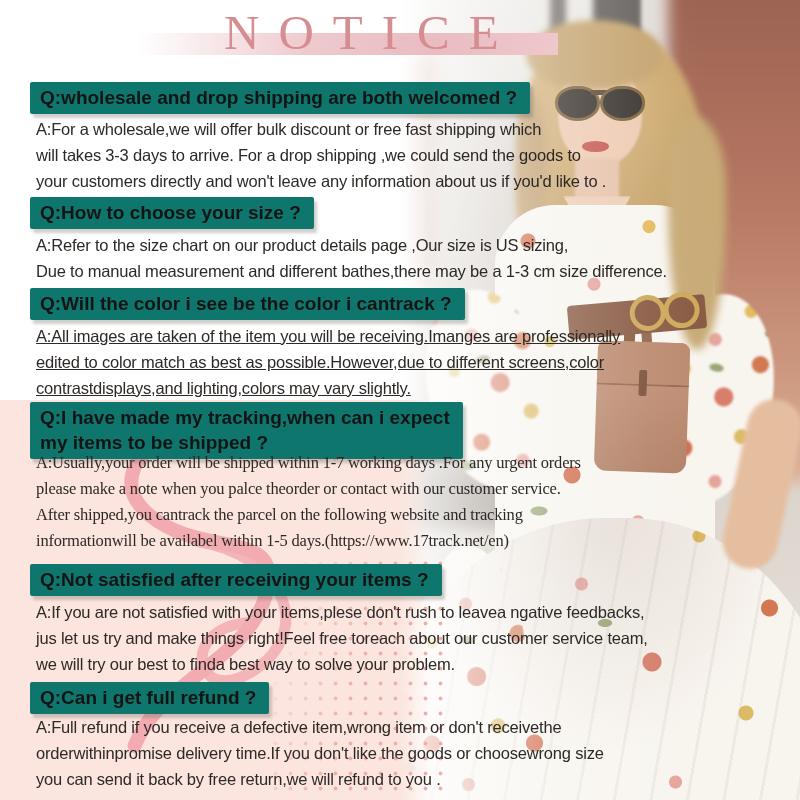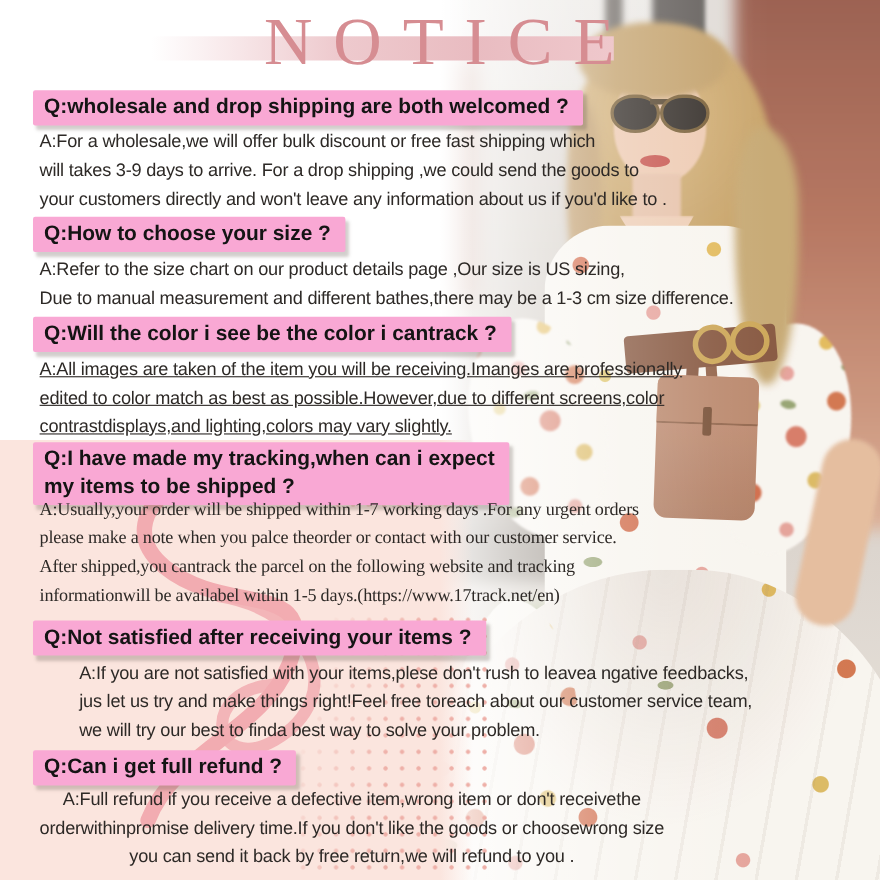--- a/index.html
+++ b/index.html
@@ -19,35 +19,35 @@
   .dots2{left:300px;top:424px;width:140px;height:46px;z-index:1;opacity:.55;
          background-image:radial-gradient(circle,#eeb0a8 1.5px,rgba(0,0,0,0) 2.2px);
          background-size:14px 14px;}
 
   
   .watermark{left:55px;top:415px;width:320px;height:340px;z-index:1;opacity:.75;transform:rotate(-8deg);}
 
   
   .title-band{left:138px;top:33px;width:420px;height:22px;z-index:2;
      background:linear-gradient(90deg,rgba(236,195,199,0),#eecace 40%,#e9bcc1 70%,#efc8cc);}
-  .page-title{left:240px;top:4px;z-index:2;font-family:"Liberation Serif",serif;
-     font-size:61px;letter-spacing:19px;color:#d68d92;font-weight:400;text-align:right;}
-
-  
-  .qbar{position:absolute;left:30px;z-index:3;background:#f9a8d4;border-radius:2px;
+  .page-title{left:224px;top:4px;z-index:2;font-family:"Liberation Serif",serif;
+     font-size:49px;letter-spacing:19px;color:#d68d92;font-weight:400;text-align:right;}
+
+  
+  .qbar{position:absolute;left:30px;z-index:3;background:#0f766e;border-radius:2px;
         padding:3px 13px 4px 10px;font-weight:bold;font-size:19px;line-height:1.32;
         color:#141414;box-shadow:3px 4px 3px rgba(105,92,86,.30);white-space:pre-line;}
   .ans{position:absolute;left:36px;z-index:3;font-size:16.5px;line-height:1.57;
        letter-spacing:-0.2px;color:#2d2926;white-space:pre;}
   .q1{top:82px;} .a1{top:117px;}
   .q2{top:197px;} .a2{top:233px;}
   .q3{top:288px;} .a3{top:324px;text-decoration:underline;}
   .q4{top:402px;} .a4{top:450px;font-family:Liberation Serif, serif;}
-  .q5{top:564px;} .a5{top:600px;margin-left:36px;}
-  .q6{top:682px;} .a6{top:715px;text-align:center;}
+  .q5{top:564px;} .a5{top:600px;}
+  .q6{top:682px;} .a6{top:715px;}
 
   
   .photo{left:400px;top:0;width:400px;height:800px;overflow:hidden;z-index:1;}
   .photo > div{position:absolute;}
   .ph-sky{inset:0;background:linear-gradient(180deg,#eae7e3,#ddd6cf 40%,#d8d0c8 60%,#e8e2da);}
   .ph-street{left:-10px;top:90px;width:150px;height:390px;opacity:.85;filter:blur(9px);
      background:linear-gradient(180deg,#d9d3cd,#c2bab0);}
   .ph-brick-left{left:-14px;top:55px;width:46px;height:220px;background:#b5705c;filter:blur(10px);opacity:.7;}
   .ph-chimney-dark{left:193px;top:-8px;width:50px;height:72px;background:#55504c;filter:blur(3px);}
   .ph-chimney-white{left:242px;top:-10px;width:50px;height:102px;background:#ded9d4;filter:blur(2px);}
@@ -178,21 +178,21 @@
 <svg class="abs watermark" viewBox="0 0 320 340">
   <path d="M215 25 C 150 -12, 55 38, 105 92 C 155 146, 245 120, 205 195 C 172 252, 92 258, 58 318" fill="none" stroke="#ef9aa2" stroke-width="14" stroke-linecap="round"></path>
   <path d="M150 125 C 232 150, 255 232, 182 262 C 122 286, 118 205, 192 212" fill="none" stroke="#ef9aa2" stroke-width="11" stroke-linecap="round" opacity=".85"></path>
 </svg>
 
 <div class="abs title-band"></div>
 <div class="abs page-title">NOTICE</div>
 
 <div class="qbar q1">Q:wholesale and drop shipping are both welcomed ?</div>
 <div class="ans a1">A:For a wholesale,we will offer bulk discount or free fast shipping which
-will takes 3-9 days to arrive. For a drop shipping ,we could send the goods to
+will takes 3-3 days to arrive. For a drop shipping ,we could send the goods to
 your customers directly and won't leave any information about us if you'd like to .</div>
 
 <div class="qbar q2">Q:How to choose your size ?</div>
 <div class="ans a2">A:Refer to the size chart on our product details page ,Our size is US sizing,
 Due to manual measurement and different bathes,there may be a 1-3 cm size difference.</div>
 
 <div class="qbar q3">Q:Will the color i see be the color i cantrack ?</div>
 <div class="ans a3">A:All images are taken of the item you will be receiving.Imanges are professionally
 edited to color match as best as possible.However,due to different screens,color
 contrastdisplays,and lighting,colors may vary slightly.</div>

